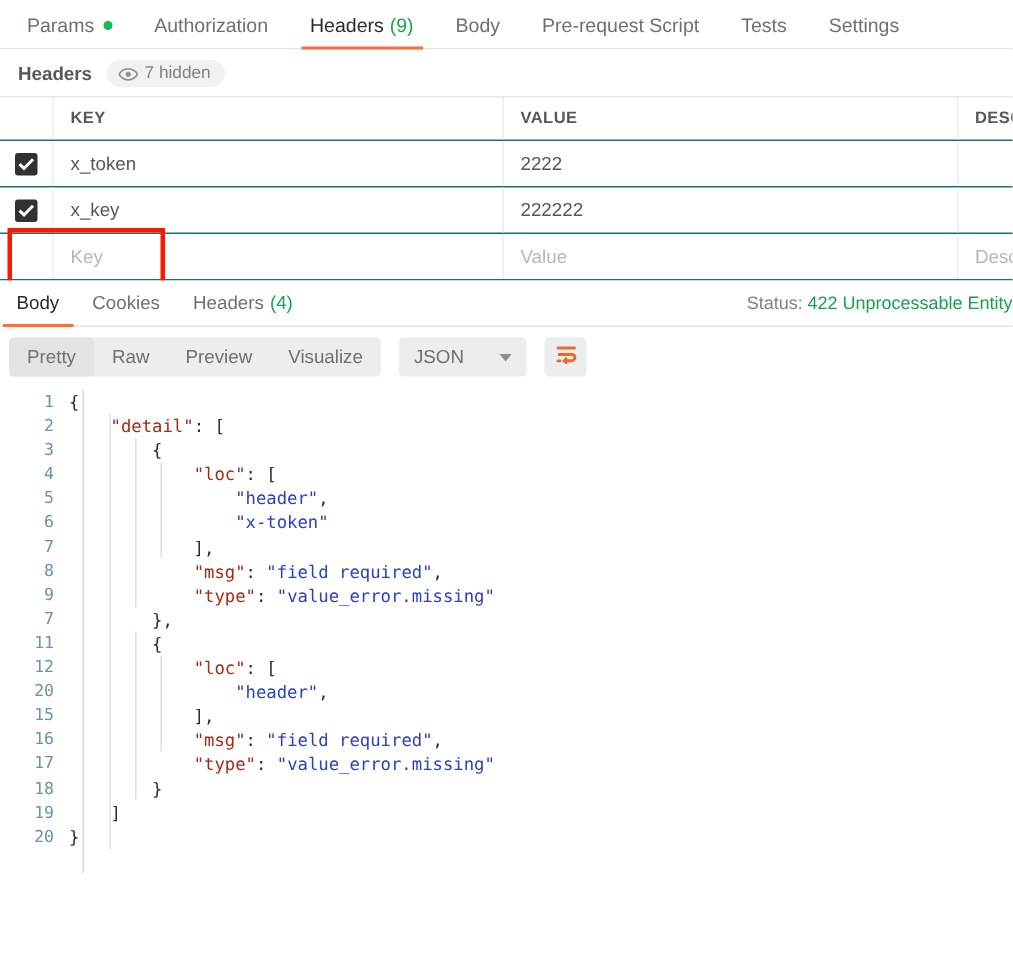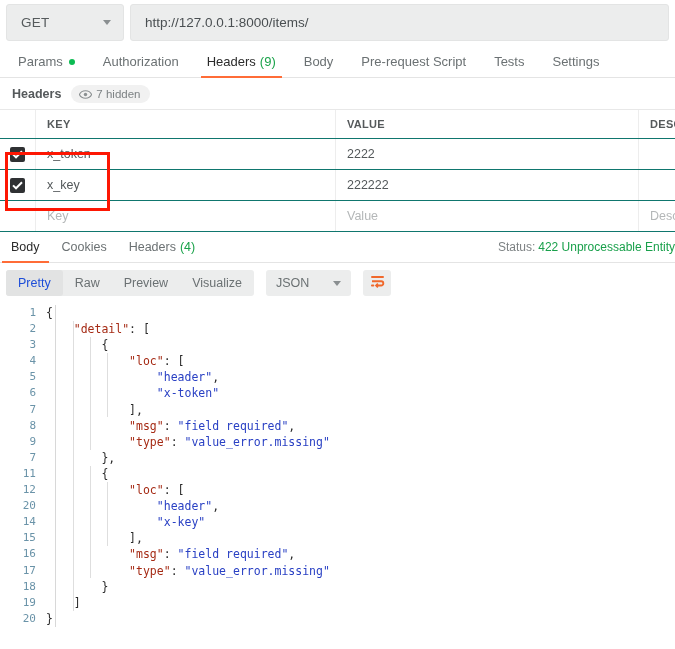--- a/index.html
+++ b/index.html
@@ -96,21 +96,21 @@
   .status{position:absolute;right:0;font-size:12px;color:#7d8284;white-space:nowrap;}
   .status b{font-weight:400;color:#19a04b;margin-left:3px;}
 
   
   .viewbar{display:flex;align-items:center;height:40px;padding-left:6px;gap:0;background:#fff;}
   .seg{display:flex;background:#eceded;border-radius:3px;height:26px;align-items:center;}
   .seg .vtab{
     height:26px;display:flex;align-items:center;padding:0 12px;
     font-size:12.5px;color:#6b7173;cursor:pointer;border-radius:3px;
   }
-  .seg .vtab.active{color:#1d4ed8;background:#e2e3e3;}
+  .seg .vtab.active{color:#737373;background:#e2e3e3;}
   .json-sel{
     margin-left:12px;height:26px;background:#eceded;border-radius:3px;
     display:flex;align-items:center;gap:24px;padding:0 10px;cursor:pointer;
   }
   .json-sel span{font-size:12.5px;color:#6b7173;}
   .wrapbtn{
     margin-left:12px;width:28px;height:26px;background:#eceded;border-radius:3px;
     display:flex;align-items:center;justify-content:center;cursor:pointer;
   }
 
@@ -129,29 +129,20 @@
   .k{color:#a52a14;}
   .s{color:#2a41c4;}
   .p{color:#2b2b2b;}
   .gut{position:absolute;left:55px;top:2px;width:1px;background:#d8d8d8;}
 </style>
 </head>
 <body>
 
 <div class="app">
 
-  <div class="urlbar">
-    <div class="method-box">
-      <span class="method-label">GET</span>
-      <span class="caret"></span>
-    </div>
-    <div class="url-input">
-      <span class="url-text">http://127.0.0.1:8000/items/</span>
-    </div>
-  </div>
 
   <div class="req-tabs">
     <div class="rtab">
       <span>Params</span>
       <span class="dot"></span>
     </div>
     <div class="rtab">
       <span>Authorization</span>
     </div>
     <div class="rtab active">
@@ -349,24 +340,20 @@
       </div>
       <div class="cline">
         <span class="ln">12</span>
         <span class="ctext"><span class="p">            </span><span class="k">"loc"</span><span class="p">: [</span></span>
       </div>
       <div class="cline">
         <span class="ln">20</span>
         <span class="ctext"><span class="p">                </span><span class="s">"header"</span><span class="p">,</span></span>
       </div>
       <div class="cline">
-        <span class="ln">14</span>
-        <span class="ctext"><span class="p">                </span><span class="s">"x-key"</span></span>
-      </div>
-      <div class="cline">
         <span class="ln">15</span>
         <span class="ctext"><span class="p">            ],</span></span>
       </div>
       <div class="cline">
         <span class="ln">16</span>
         <span class="ctext"><span class="p">            </span><span class="k">"msg"</span><span class="p">: </span><span class="s">"field required"</span><span class="p">,</span></span>
       </div>
       <div class="cline">
         <span class="ln">17</span>
         <span class="ctext"><span class="p">            </span><span class="k">"type"</span><span class="p">: </span><span class="s">"value_error.missing"</span></span>

